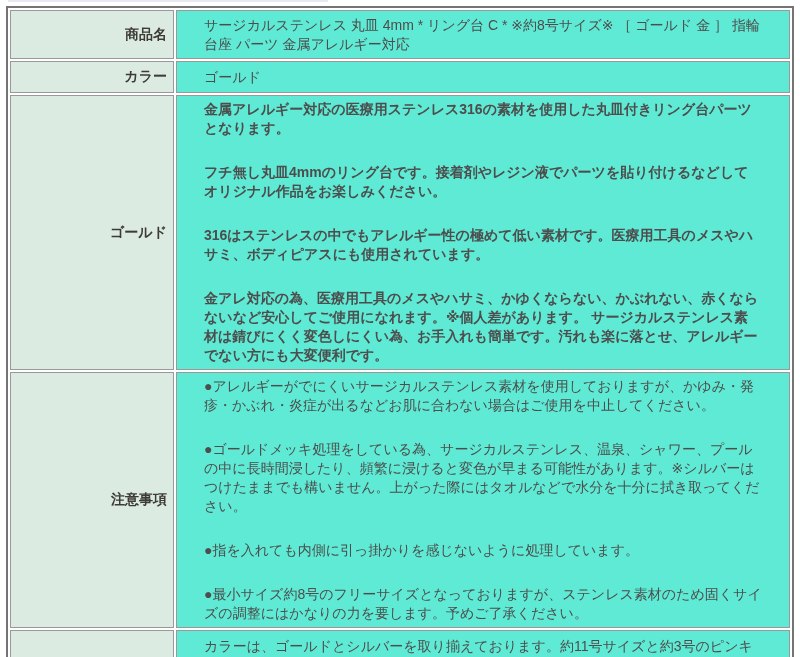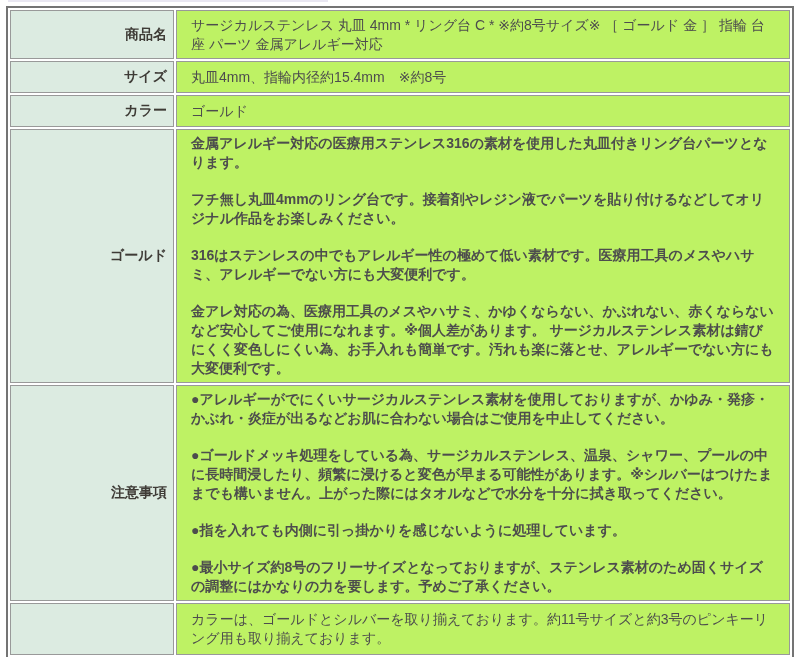--- a/index.html
+++ b/index.html
@@ -37,80 +37,72 @@
     border: 1px solid #999999;
     font-size: 14px;
     font-weight: bold;
     color: #3e3b36;
     text-align: right;
     vertical-align: middle;
     padding: 4px 6px;
   }
   table.spec-table td {
     border: 1px solid #999999;
-    background: #bef264;
+    background: #5eead4;
     font-size: 14px;
     color: #4d4d4d;
     line-height: 19px;
     vertical-align: middle;
-    padding: 4px 14px;
+    padding: 4px 27px;
     word-break: break-all;
   }
   td p { margin: 0; }
-  td p + p { margin-top: 18px; }
+  td p + p { margin-top: 25px; }
   tr.row-title td   { height: 39px; }
   tr.row-single td  { height: 22px; }
   tr.row-desc td    { height: 205px; font-weight: bold; }
-  tr.row-notes td   { height: 205px; font-weight: bold; }
+  tr.row-notes td   { height: 205px; }
   tr.row-remarks td { height: 42px; }
 </style>
 </head>
 <body>
 
 <div class="page">
   <div class="top-strip"></div>
 
   <table class="spec-table">
     <tbody>
       <tr class="row-title">
         <th>
           <span>商品名</span>
         </th>
         <td>
           <p>サージカルステンレス 丸皿 4mm * リング台 C * ※約8号サイズ※ ［ ゴールド 金 ］ 指輪 台座 パーツ 金属アレルギー対応</p>
         </td>
       </tr>
 
-      <tr class="row-single">
-        <th>
-          <span>サイズ</span>
-        </th>
-        <td>
-          <p>丸皿4mm、指輪内径約15.4mm　※約8号</p>
-        </td>
-      </tr>
 
 
       <tr class="row-single">
         <th>
           <span>カラー</span>
         </th>
         <td>
           <p>ゴールド</p>
         </td>
       </tr>
 
       <tr class="row-desc">
         <th>
           <span>ゴールド</span>
         </th>
         <td>
           <p>金属アレルギー対応の医療用ステンレス316の素材を使用した丸皿付きリング台パーツとなります。</p>
           <p>フチ無し丸皿4mmのリング台です。接着剤やレジン液でパーツを貼り付けるなどしてオリジナル作品をお楽しみください。</p>
-          <p>316はステンレスの中でもアレルギー性の極めて低い素材です。医療用工具のメスやハサミ、アレルギーでない方にも大変便利です。</p>
+          <p>316はステンレスの中でもアレルギー性の極めて低い素材です。医療用工具のメスやハサミ、ボディピアスにも使用されています。</p>
           <p>金アレ対応の為、医療用工具のメスやハサミ、かゆくならない、かぶれない、赤くならないなど安心してご使用になれます。※個人差があります。 サージカルステンレス素材は錆びにくく変色しにくい為、お手入れも簡単です。汚れも楽に落とせ、アレルギーでない方にも大変便利です。</p>
         </td>
       </tr>
 
       <tr class="row-notes">
         <th>
           <span>注意事項</span>
         </th>
         <td>
           <p>●アレルギーがでにくいサージカルステンレス素材を使用しておりますが、かゆみ・発疹・かぶれ・炎症が出るなどお肌に合わない場合はご使用を中止してください。</p>

